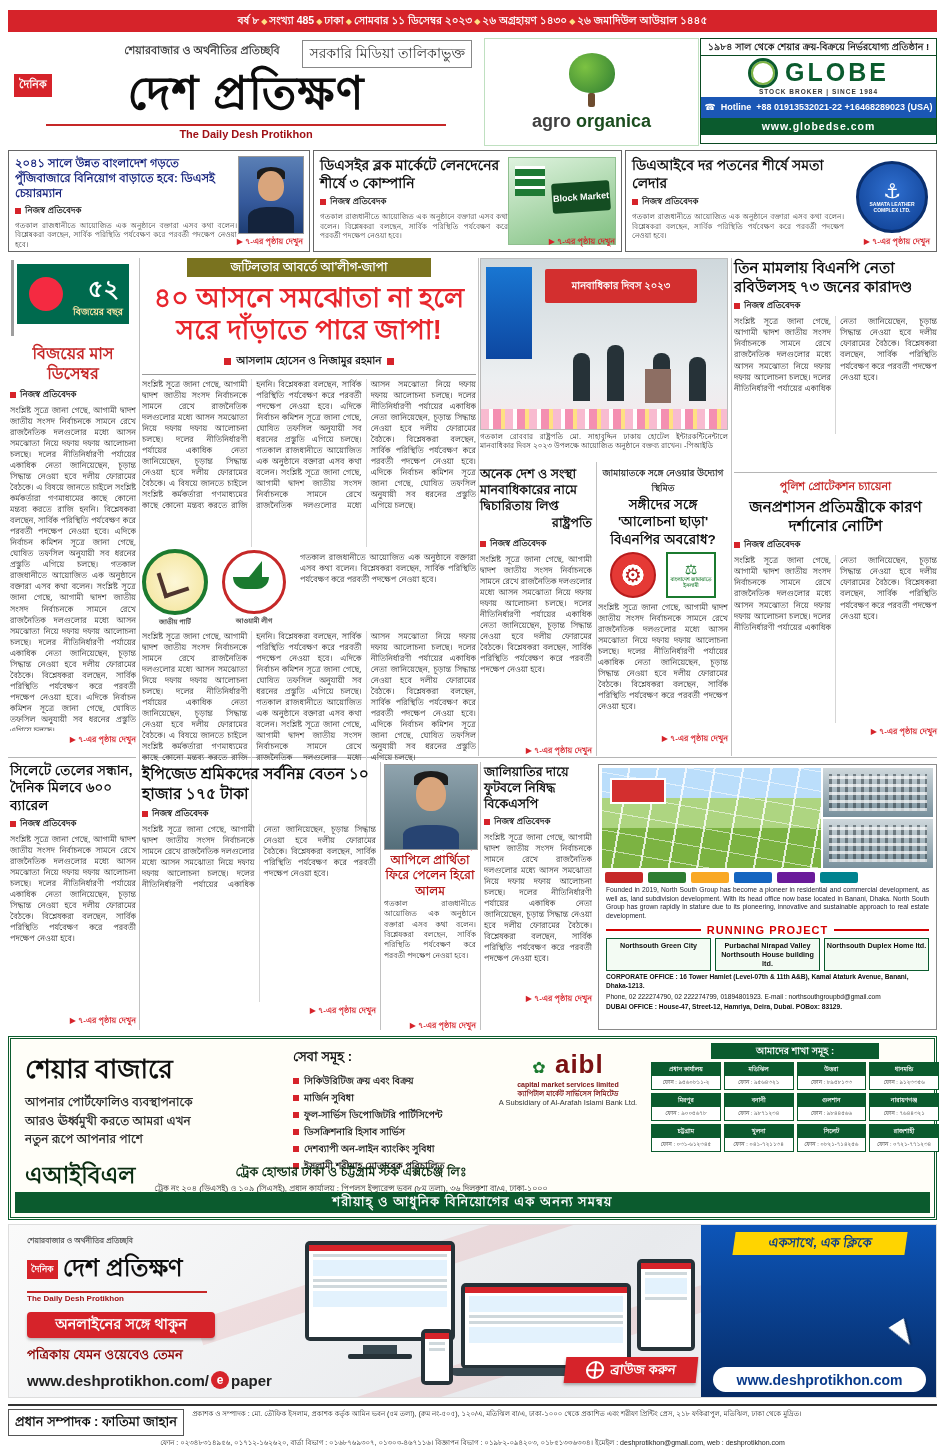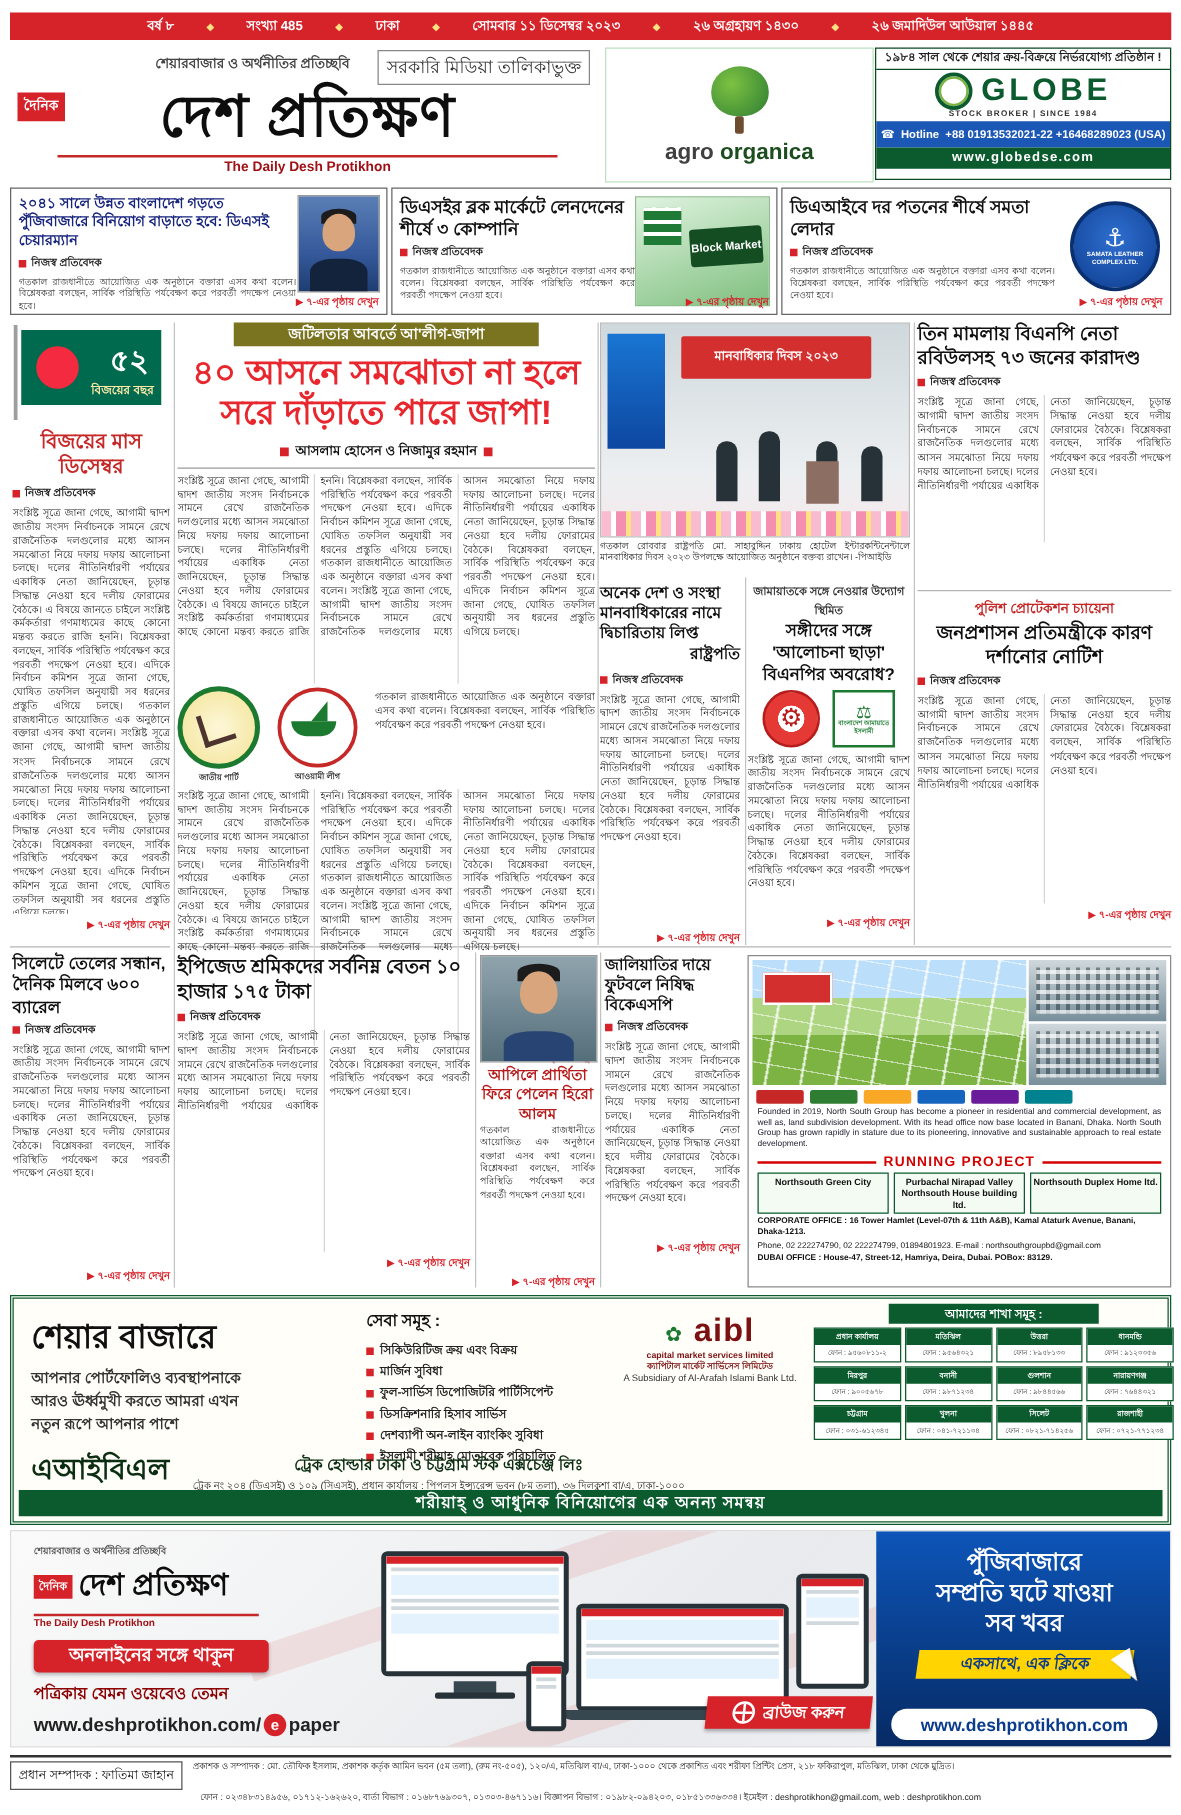--- a/index.html
+++ b/index.html
@@ -4,21 +4,21 @@
 <style>
   html,body{margin:0;padding:0;background:#e9e9e6;}
   .page{position:relative;width:945px;height:1452px;background:#ffffff;margin:0 auto;
         font-family:"Liberation Sans","DejaVu Sans",sans-serif;overflow:hidden;color:#111;}
   .abs{position:absolute;}
   .vr{position:absolute;width:1px;background:#c2c2c2;}
   .hr{position:absolute;height:1px;background:#b5b5b5;}
 
   
   #topbar{left:8px;top:10px;width:929px;height:22px;background:#d6232a;color:#fff;
-          display:flex;align-items:center;justify-content:center;gap:26px;font-size:10.5px;font-weight:bold;}
+          display:flex;align-items:center;justify-content:center;gap:2px;font-size:10.5px;font-weight:bold;}
   #topbar .sep{color:#ffe082;font-size:8px;}
 
   
   #mast-left{left:12px;top:36px;width:466px;height:110px;}
   .mast-tagline{position:absolute;left:40px;top:6px;width:300px;text-align:center;font-size:11px;font-weight:bold;color:#444;}
   .mast-badge{position:absolute;right:6px;top:4px;border:1px solid #888;padding:1px 6px;font-size:14px;color:#333;}
   .mast-daily{position:absolute;left:2px;top:38px;background:#d6232a;color:#fff;font-size:11px;font-weight:bold;padding:2px 5px;}
   .mast-title{position:absolute;left:34px;top:22px;width:400px;text-align:center;font-size:46px;font-weight:bold;color:#0d0d0d;letter-spacing:1px;}
   .mast-rule{position:absolute;left:34px;top:88px;width:400px;height:2px;background:#c62828;}
   .mast-sub{position:absolute;left:34px;top:92px;width:400px;text-align:center;font-size:11px;font-weight:bold;color:#a01116;}
@@ -246,21 +246,21 @@
   .pr-yellow{margin:7px auto 0;width:172px;height:23px;background:#ffd400;color:#0a3b8c;font-size:13px;font-weight:bold;
              display:flex;align-items:center;justify-content:center;transform:skewX(-8deg);}
   .cursor{position:absolute;right:26px;top:96px;width:0;height:0;border-left:9px solid transparent;border-right:9px solid transparent;
           border-top:26px solid #fff;transform:rotate(-32deg);filter:drop-shadow(1px 1px 1px rgba(0,0,0,.5));}
   .pr-url2{position:absolute;left:12px;right:12px;bottom:7px;height:25px;background:#fff;border-radius:13px;color:#0a3b8c;
            font-size:14px;font-weight:bold;display:flex;align-items:center;justify-content:center;cursor:pointer;}
 
   
   #footer{left:8px;top:1404px;width:929px;border-top:2px solid #333;padding-top:3px;}
   .f-row{display:flex;align-items:flex-start;gap:8px;}
-  .f-chief{border:1px solid #555;padding:2px 6px;font-size:10px;font-weight:normal;white-space:nowrap;}
+  .f-chief{border:1px solid #555;padding:2px 6px;font-size:13px;font-weight:bold;white-space:nowrap;}
   .f-small{font-size:7px;color:#222;line-height:1.45;text-align:justify;}
 </style>
 </head>
 <body>
 
 <div class="page">
 
   <div class="abs" id="topbar">
     <span>বর্ষ ৮</span>
     <span class="sep">◆</span>
@@ -661,25 +661,20 @@
           <div class="ml"></div>
         </div>
     </div>
 
     <div class="pr-browse">
       <span class="globe-mini"></span>
       <span>ব্রাউজ করুন</span>
     </div>
 
     <div class="pr-right">
-      <div style="padding-top:14px">
-        <div class="pr-r-line">পুঁজিবাজারে</div>
-        <div class="pr-r-line">সম্প্রতি ঘটে যাওয়া</div>
-        <div class="pr-r-line">সব খবর</div>
-      </div>
       <div class="pr-yellow">একসাথে, এক ক্লিকে</div>
       <div class="cursor"></div>
       <div class="pr-url2">www.deshprotikhon.com</div>
     </div>
   </div>
 
   <div class="abs" id="footer">
     <div class="f-row">
       <div class="f-chief">প্রধান সম্পাদক : ফাতিমা জাহান</div>
       <div class="f-small">প্রকাশক ও সম্পাদক : মো. তৌফিক ইসলাম, প্রকাশক কর্তৃক আমিন ভবন (৫ম তলা), (রুম নং-৫০৫), ১২০/এ, মতিঝিল বা/এ, ঢাকা-১০০০ থেকে প্রকাশিত এবং শরীফা প্রিন্টিং প্রেস, ২১৮ ফকিরাপুল, মতিঝিল, ঢাকা থেকে মুদ্রিত।</div>

